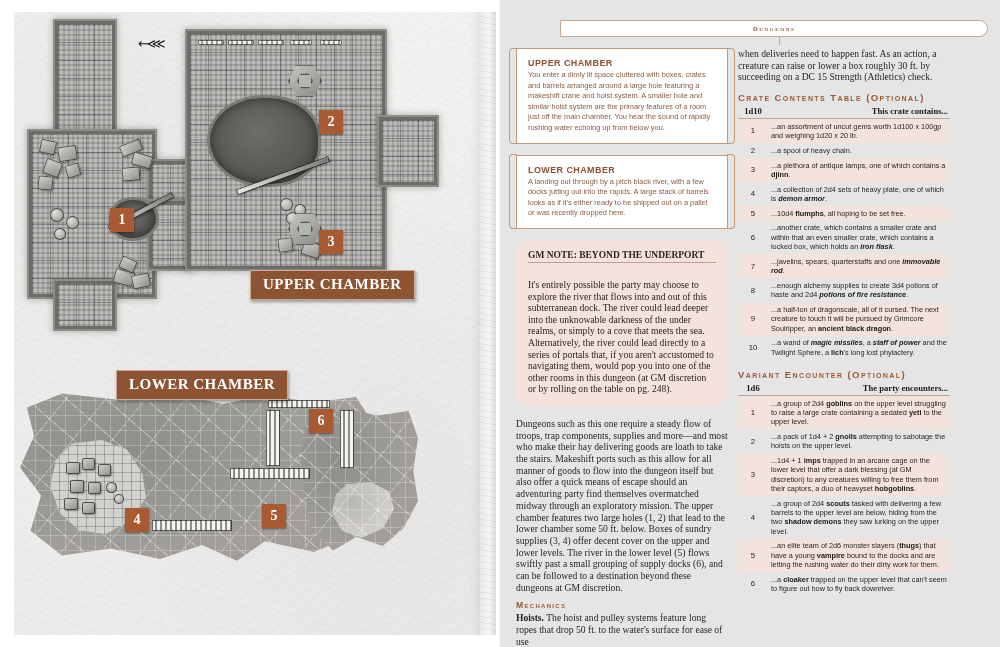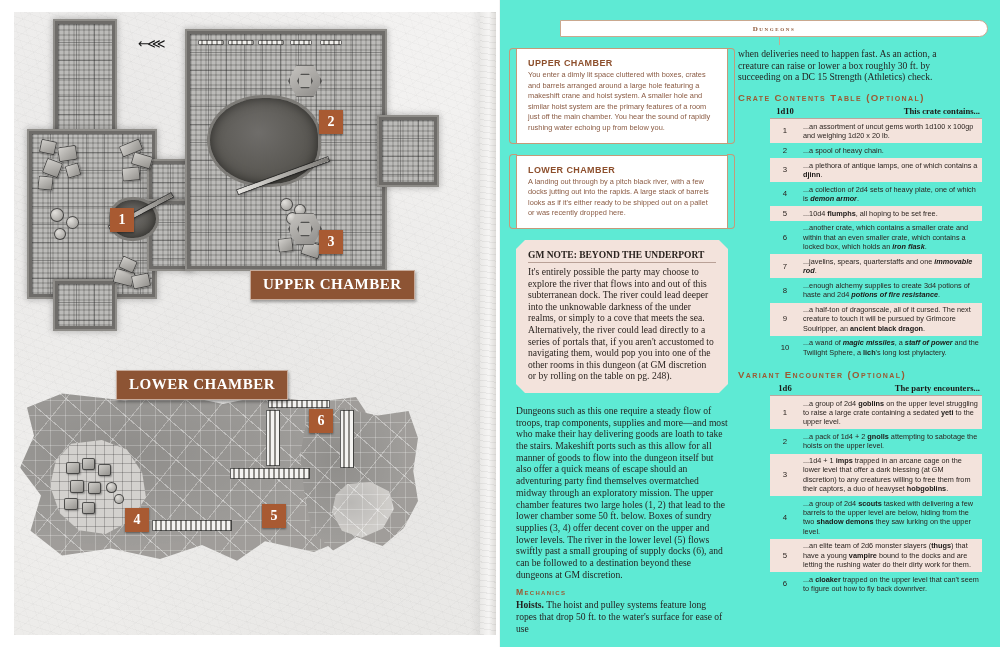--- a/index.html
+++ b/index.html
@@ -134,21 +134,21 @@
   .arrow{
     position:absolute; z-index:9; color:#111; font-size:13px;
     font-family:"DejaVu Sans", sans-serif;
     letter-spacing:-2px;
     white-space:nowrap;
   }
 
   
   #right-page{
     position:absolute; left:500px; top:0; width:500px; height:647px;
-    background:#5eead4;
+    background:#e5e5e5;
   }
   .running-head{
     position:absolute; left:60px; top:20px; width:428px; height:17px;
     border:1px solid #c9a88f;
     border-radius:0 9px 9px 0;
     background:#fff;
   }
   .running-head span{
     display:block; text-align:center; line-height:16px;
     font-size:7px; letter-spacing:1.6px; color:#8d5434;
@@ -199,21 +199,21 @@
     position:relative;
     background:#f3e3dc;
     padding:10px 12px 11px;
     margin-bottom:12px;
     clip-path:polygon(9px 0,calc(100% - 9px) 0,100% 9px,100% calc(100% - 9px),calc(100% - 9px) 100%,9px 100%,0 calc(100% - 9px),0 9px);
   }
   .gm-title{
     font-family:"Liberation Serif", serif;
     font-weight:700; font-size:9.5px; color:#2b2420;
     border-bottom:1px solid #b9a197;
-    padding-bottom:2px; margin-bottom:3px;
+    padding-bottom:2px; margin-bottom:16px;
     text-decoration:none;
   }
   .gm-body{ font-size:9.6px; line-height:11.6px; color:#2b2420; text-align:left; }
 
   .bodytext{ font-size:9.6px; line-height:11.7px; color:#231f1d; text-align:left; }
   .bodytext p{ margin-bottom:7px; }
   .bodytext b{ font-weight:700; }
 
   .sec-head{
     font-family:"Liberation Sans", sans-serif;
@@ -221,21 +221,21 @@
     font-variant:small-caps; letter-spacing:1.3px;
     margin:5px 0 2px;
   }
   .sec-head-lg{
     font-family:"Liberation Sans", sans-serif;
     color:#9b5a33; font-weight:700; font-size:9.6px;
     font-variant:small-caps; letter-spacing:1.4px;
     margin:9px 0 2px;
   }
 
-  table.dtable{ width:100%; border-collapse:collapse;margin-left:32px; }
+  table.dtable{ width:100%; border-collapse:collapse; }
   table.dtable th{
     font-family:"Liberation Serif", serif; font-weight:700;
     font-size:8.6px; color:#1c1917; text-align:right;
     padding:1px 2px 2px; border-bottom:1px solid #b8a79e;
   }
   table.dtable th.c-roll{ width:30px; text-align:center; }
   table.dtable td{
     font-family:"Liberation Sans", sans-serif;
     font-size:7.3px; line-height:9.3px; color:#2b2420;
     padding:2.5px 3px 3px; vertical-align:middle;

